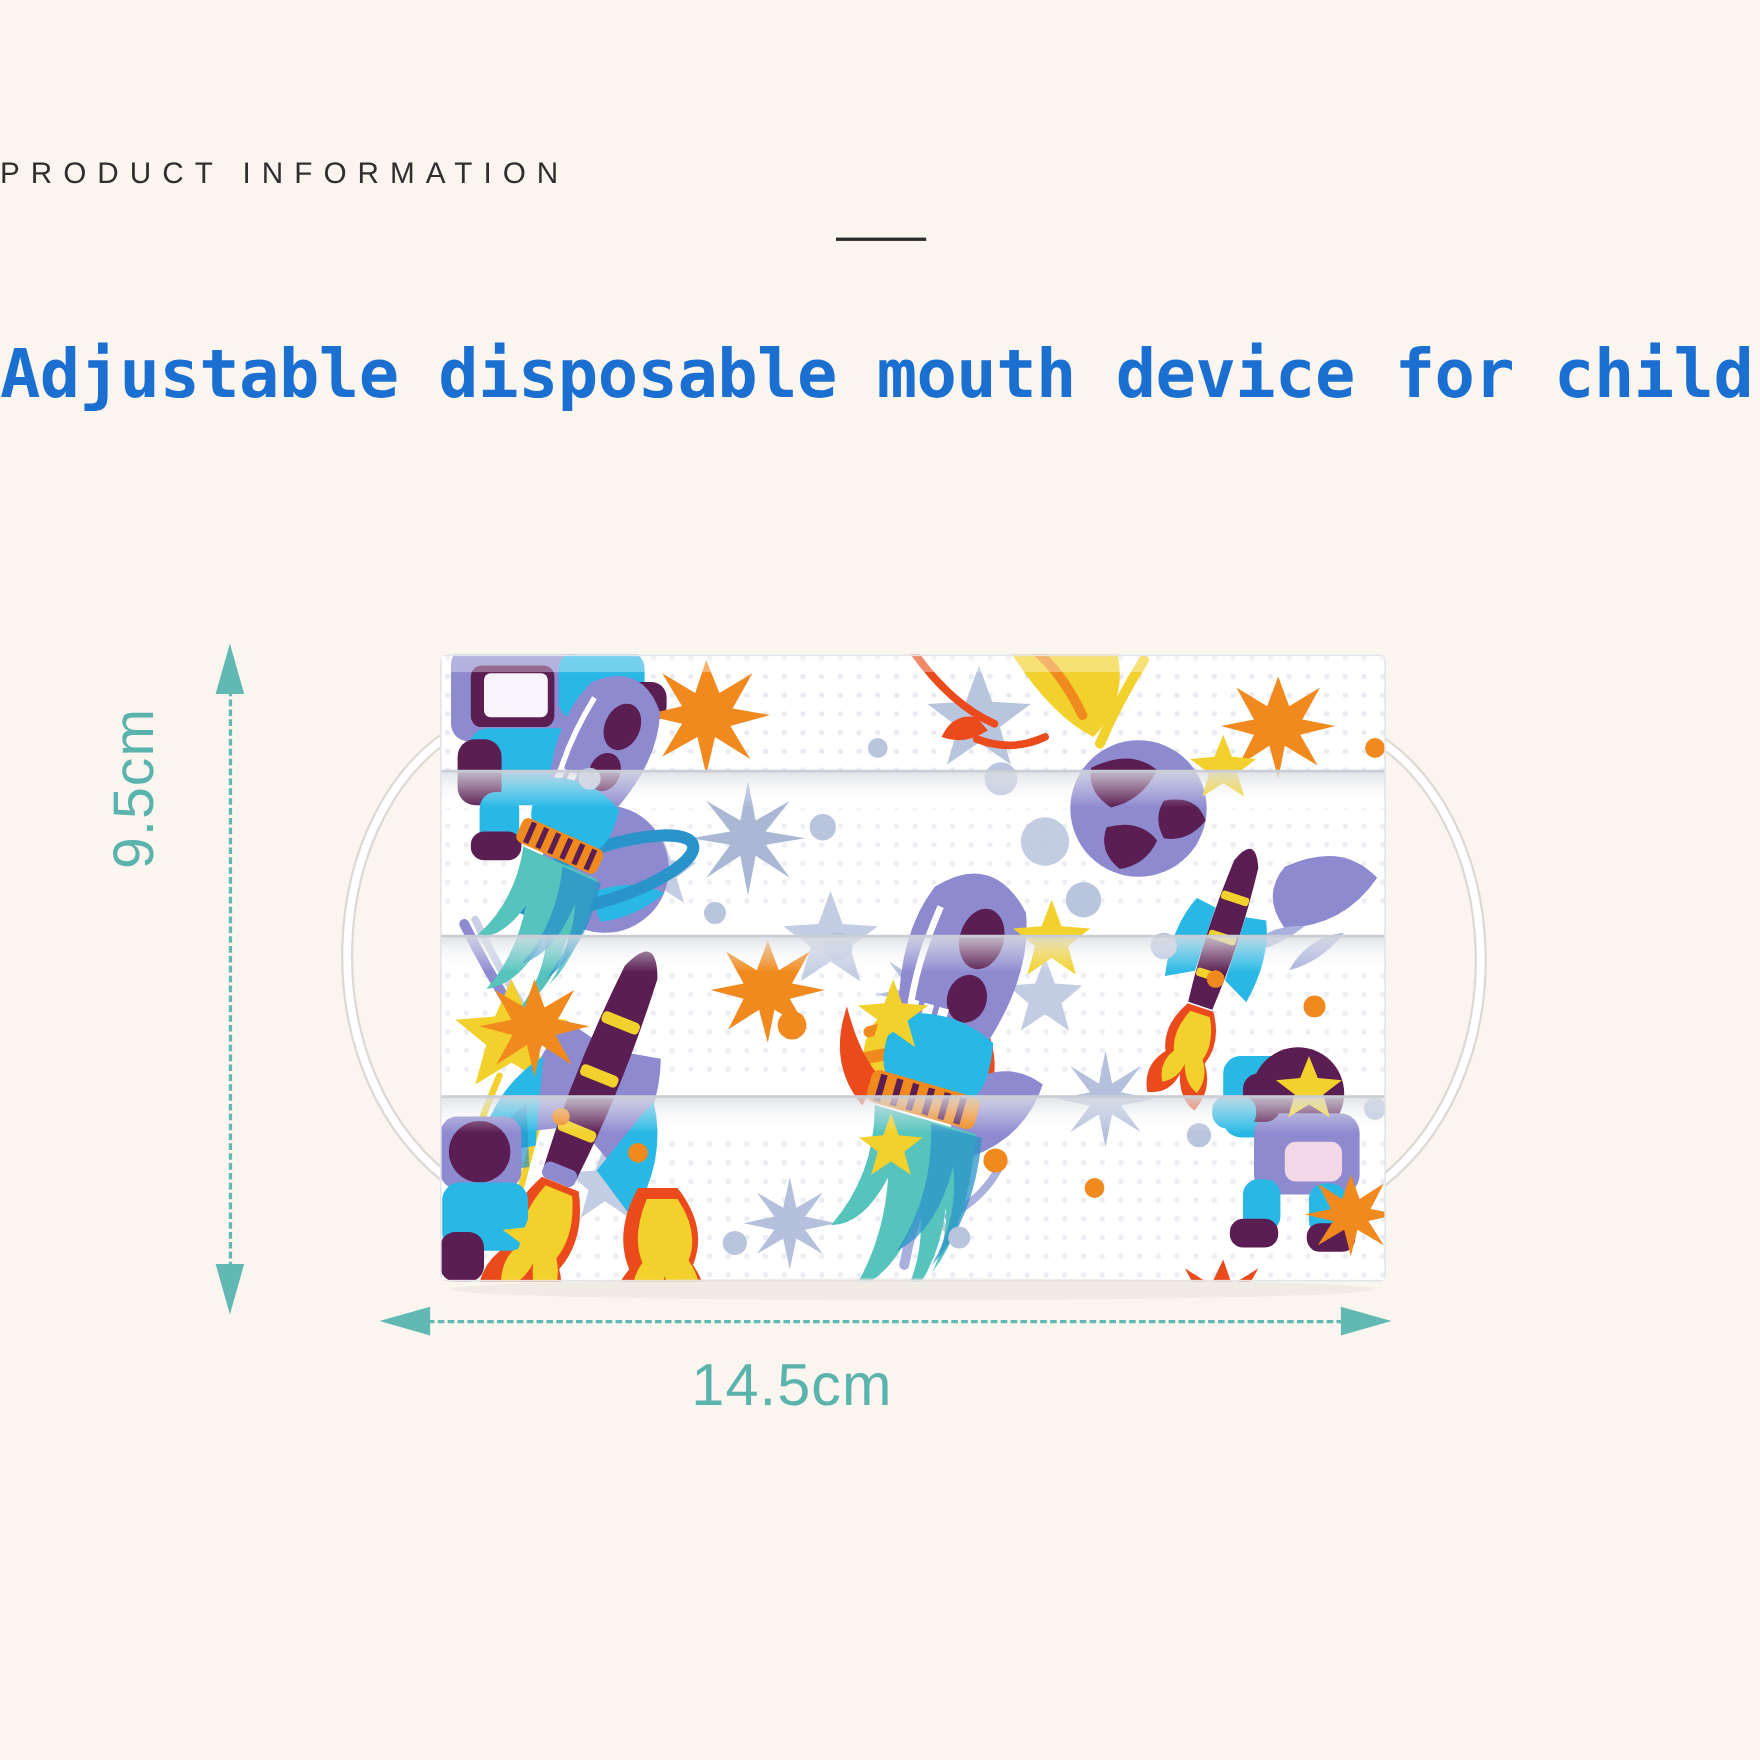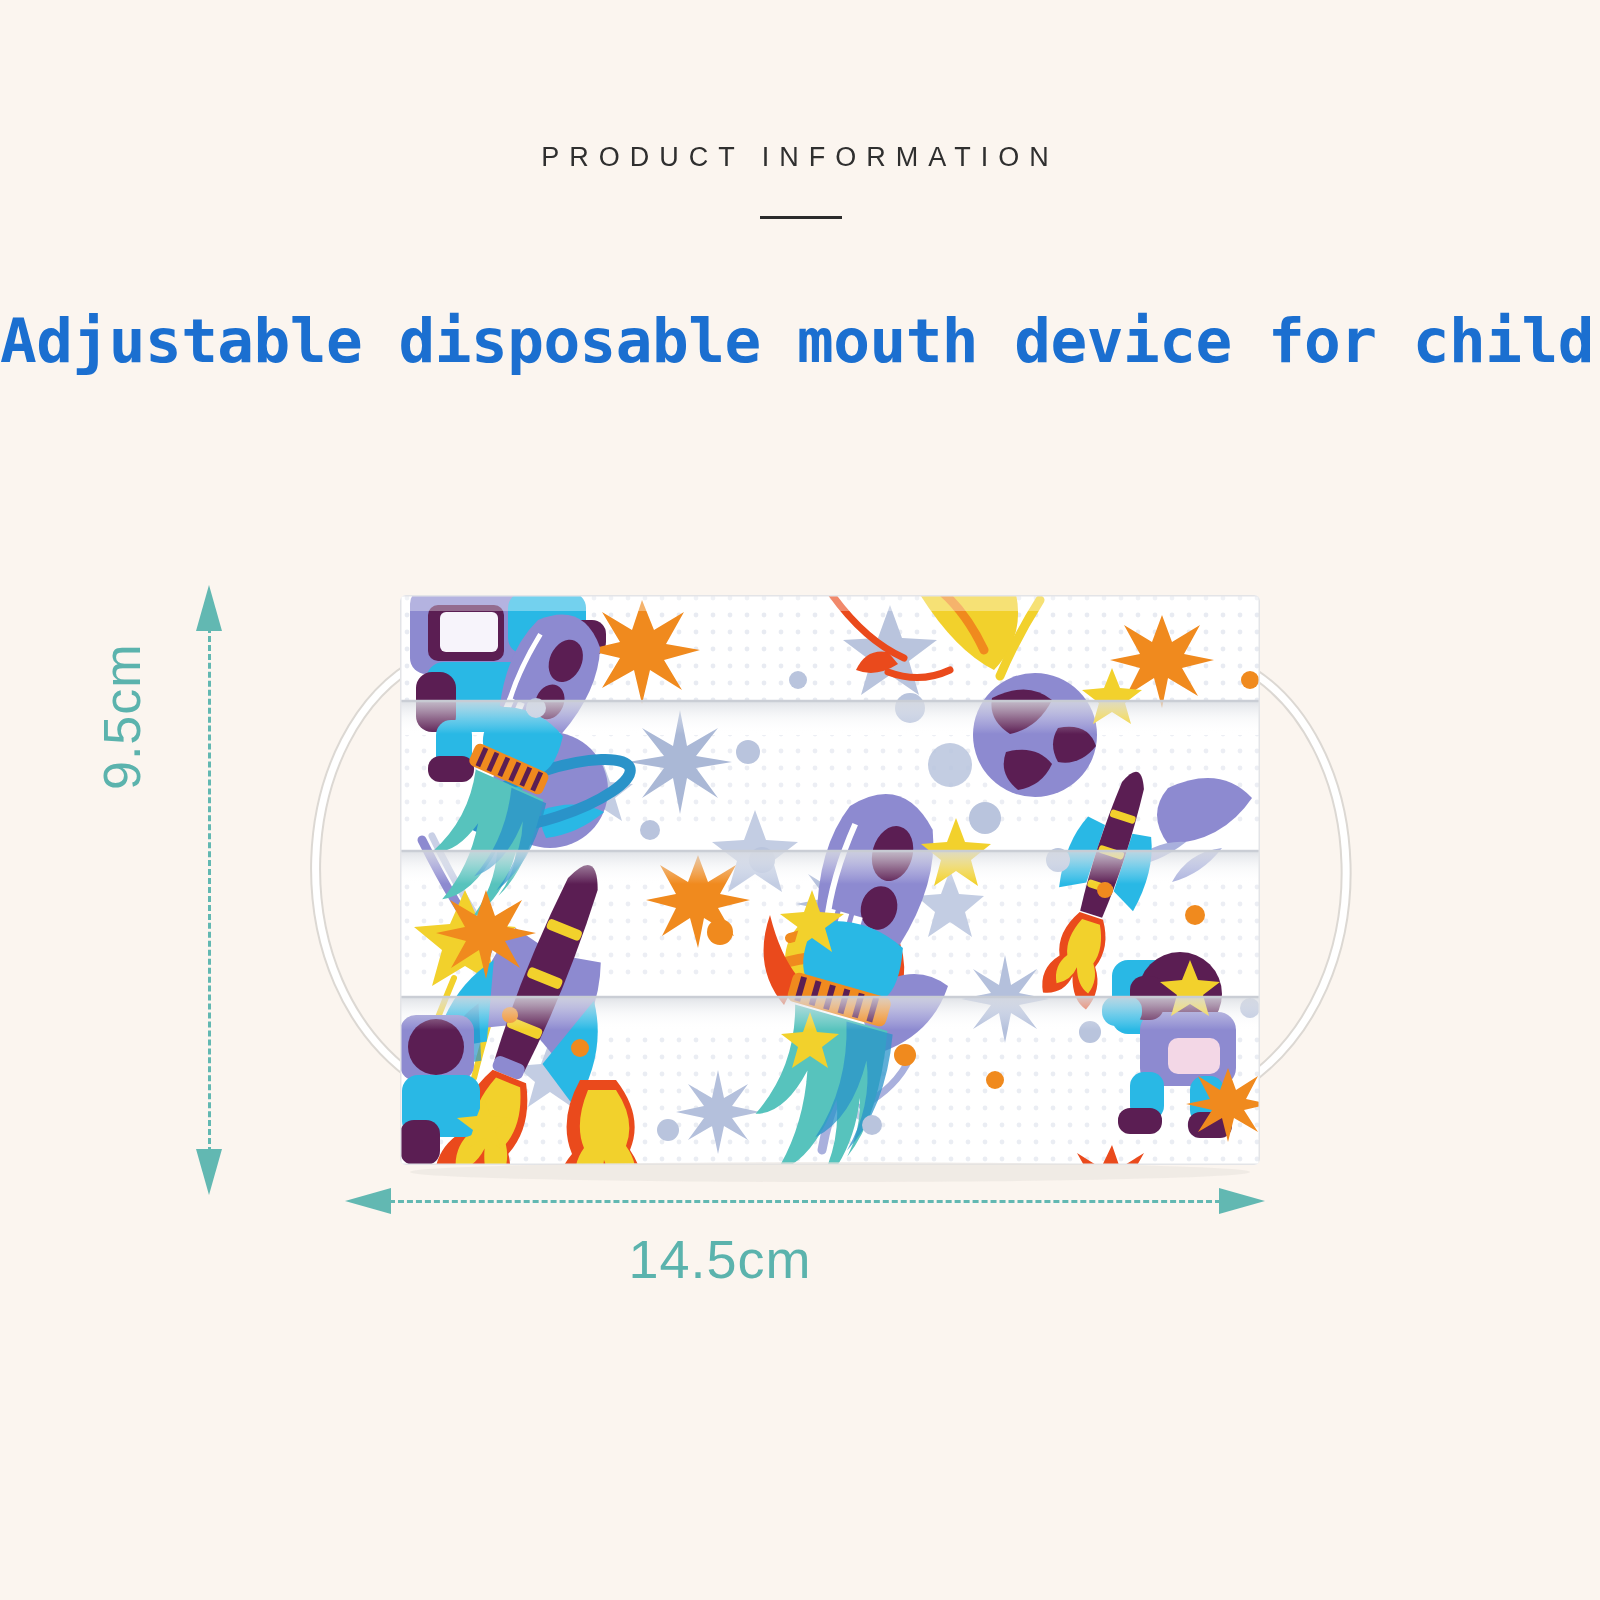--- a/index.html
+++ b/index.html
@@ -22,21 +22,21 @@
     height: 1600px;
     background: #fbf5ef;
   }
 
   
   .eyebrow {
     position: absolute;
     top: 142px;
     left: 0;
     width: 1600px;
-    text-align: center;
+    text-align: left;
     font-family: "Liberation Sans", sans-serif;
     font-size: 27px;
     font-weight: 400;
     letter-spacing: 10px;
     color: #2f2f2f;
     white-space: nowrap;
   }
   .eyebrow-rule {
     position: absolute;
     top: 216px;

